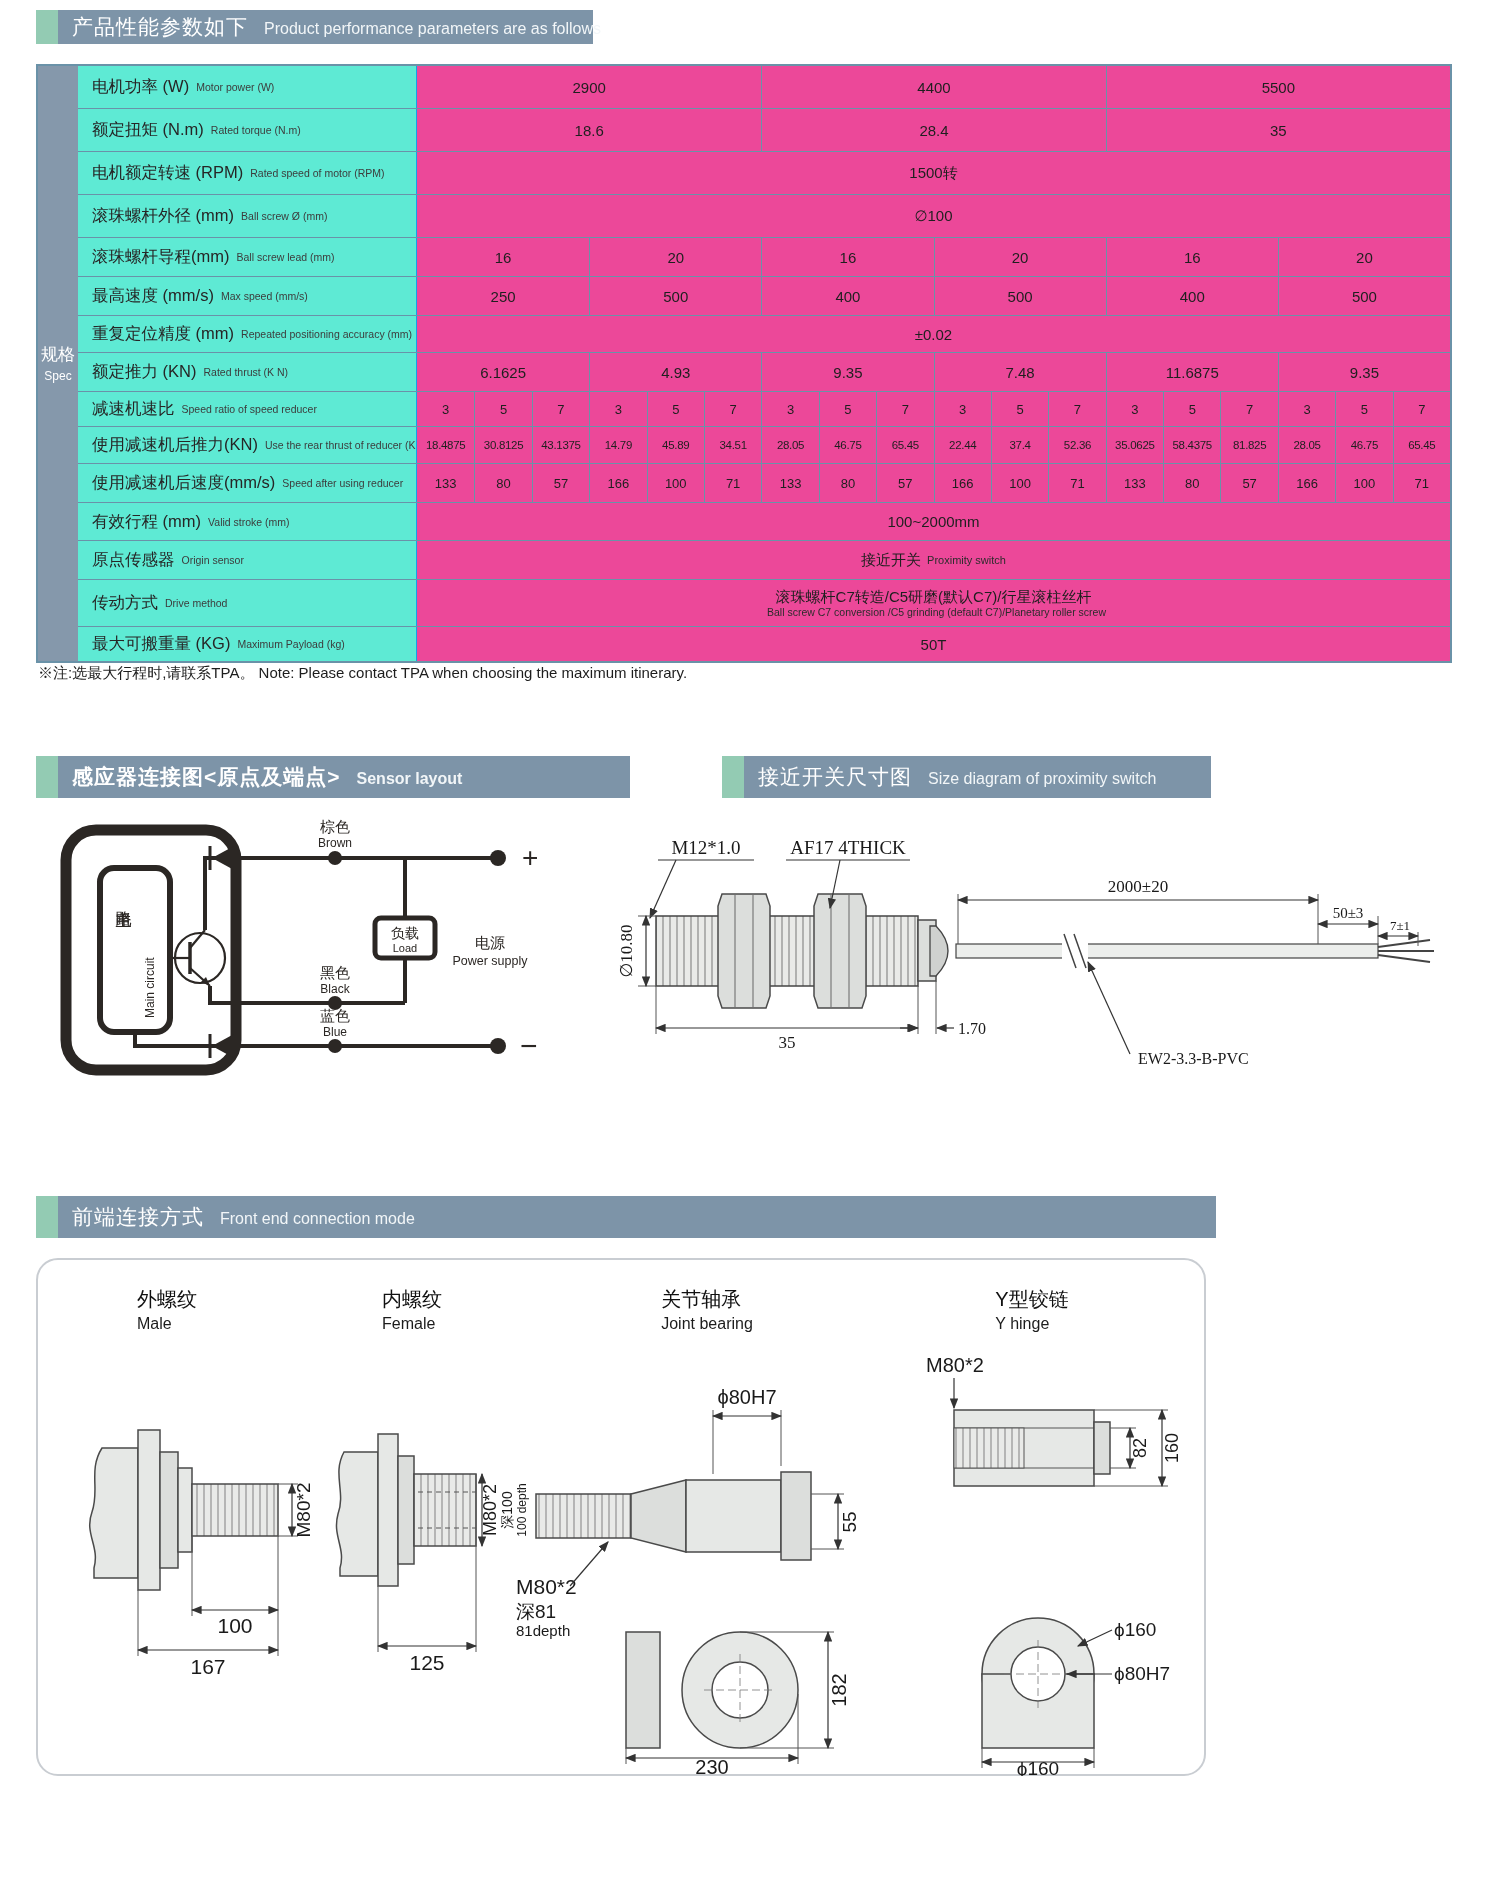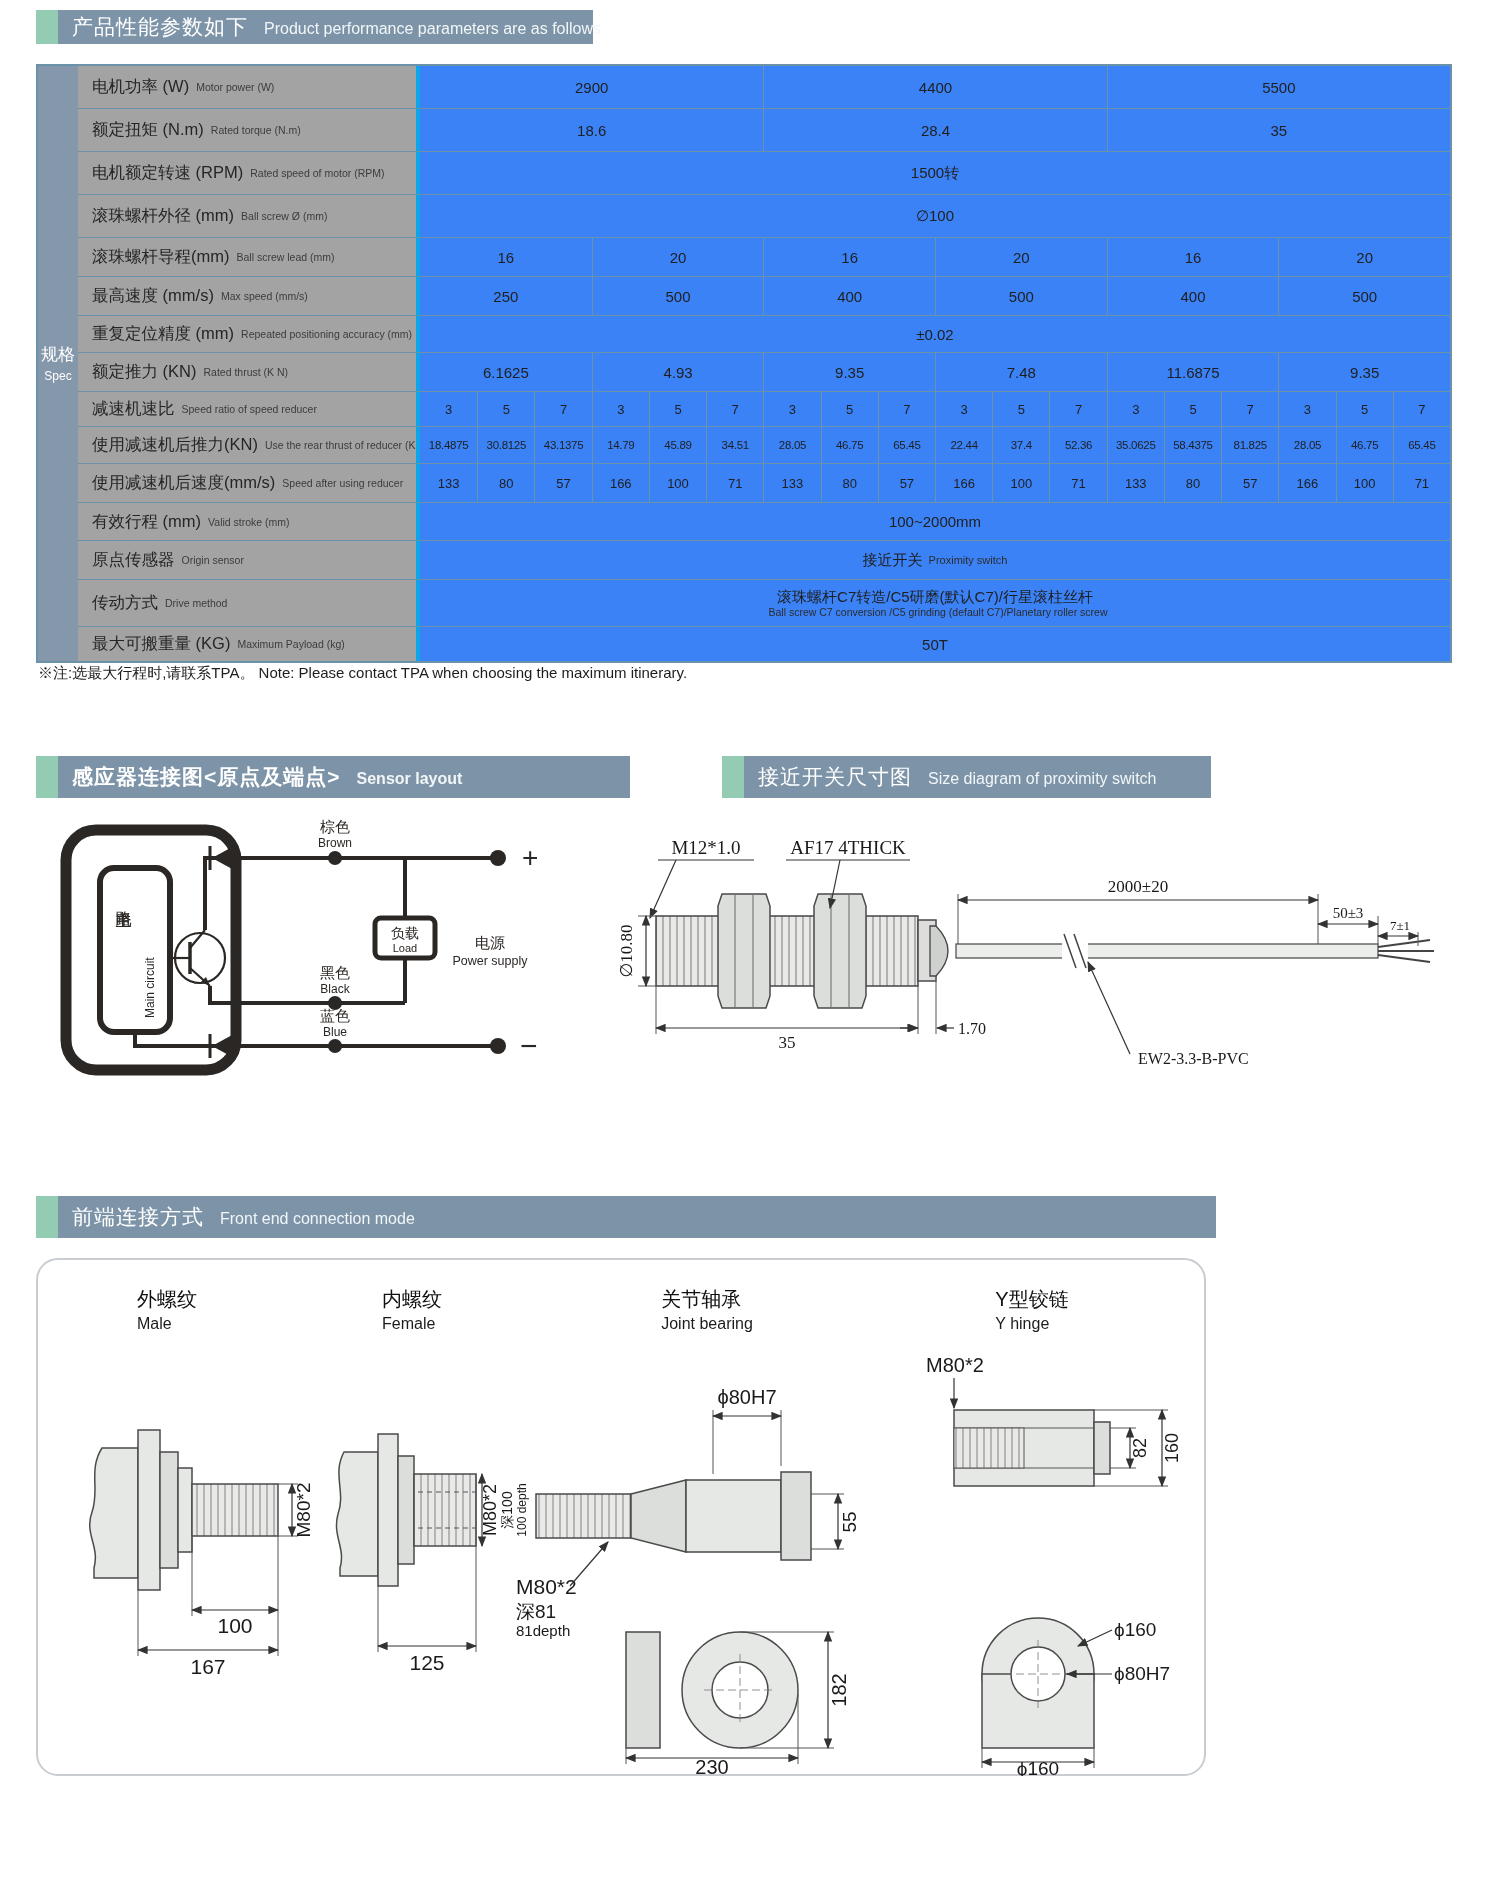--- a/index.html
+++ b/index.html
@@ -15,24 +15,24 @@
   .banner .cn{font-size:21px;letter-spacing:1px;}
   .banner .en{font-size:16px;margin-left:16px;color:#f2f6f8;}
   
   .spec-table{position:absolute;left:36px;top:64px;width:1416px;display:flex;border:2px solid #6a92a8;box-sizing:border-box;background:#e9eef1;}
   .side{width:40px;background:#8598ab;color:#fff;display:flex;flex-direction:column;align-items:center;justify-content:center;flex:0 0 auto;}
   .side .sc{font-size:17px;line-height:1.3;}
   .side .se{font-size:12px;margin-top:3px;}
   .rows{flex:1;display:flex;flex-direction:column;}
   .t-row{display:flex;border-top:1px solid #6a92a8;}
   .t-row:first-child{border-top:none;}
-  .t-label{width:338px;flex:0 0 auto;background:#a3a3a3;display:flex;align-items:center;padding-left:14px;box-sizing:border-box;}
+  .t-label{width:338px;flex:0 0 auto;background:#5eead4;display:flex;align-items:center;padding-left:14px;box-sizing:border-box;}
   .lcn{font-size:16.5px;color:#262626;white-space:nowrap;}
   .len{font-size:10.5px;color:#3c3c3c;white-space:nowrap;margin-left:7px;}
-  .t-vals{flex:1;display:grid;grid-template-columns:repeat(18,1fr);border-left:4px solid #0ea5e9;background:#3b82f6;}
+  .t-vals{flex:1;display:grid;grid-template-columns:repeat(18,1fr);border-left:1px solid #0ea5e9;background:#ec4899;}
   .t-vals .cell{display:flex;align-items:center;justify-content:center;border-left:1px solid #6a92a8;font-size:15px;color:#1f1f1f;}
   .t-vals .cell:first-child{border-left:none;}
   .cols3 .cell{grid-column:span 6;}
   .cols6 .cell{grid-column:span 3;}
   .cols18 .cell{font-size:13px;}
   .row-thrust .cell{font-size:11.5px;letter-spacing:-0.3px;}
   .full-cell{grid-column:span 18;display:flex;align-items:center;justify-content:center;}
   .v-cn{font-size:15px;color:#1f1f1f;}
   .v-en{font-size:11px;color:#2c2c2c;margin-left:6px;}
   .stack{flex-direction:column;line-height:1.2;}

